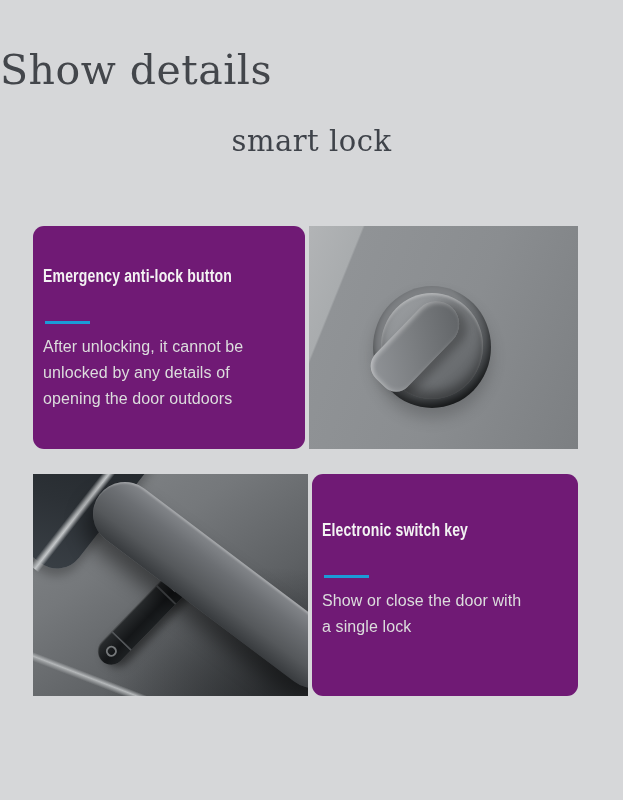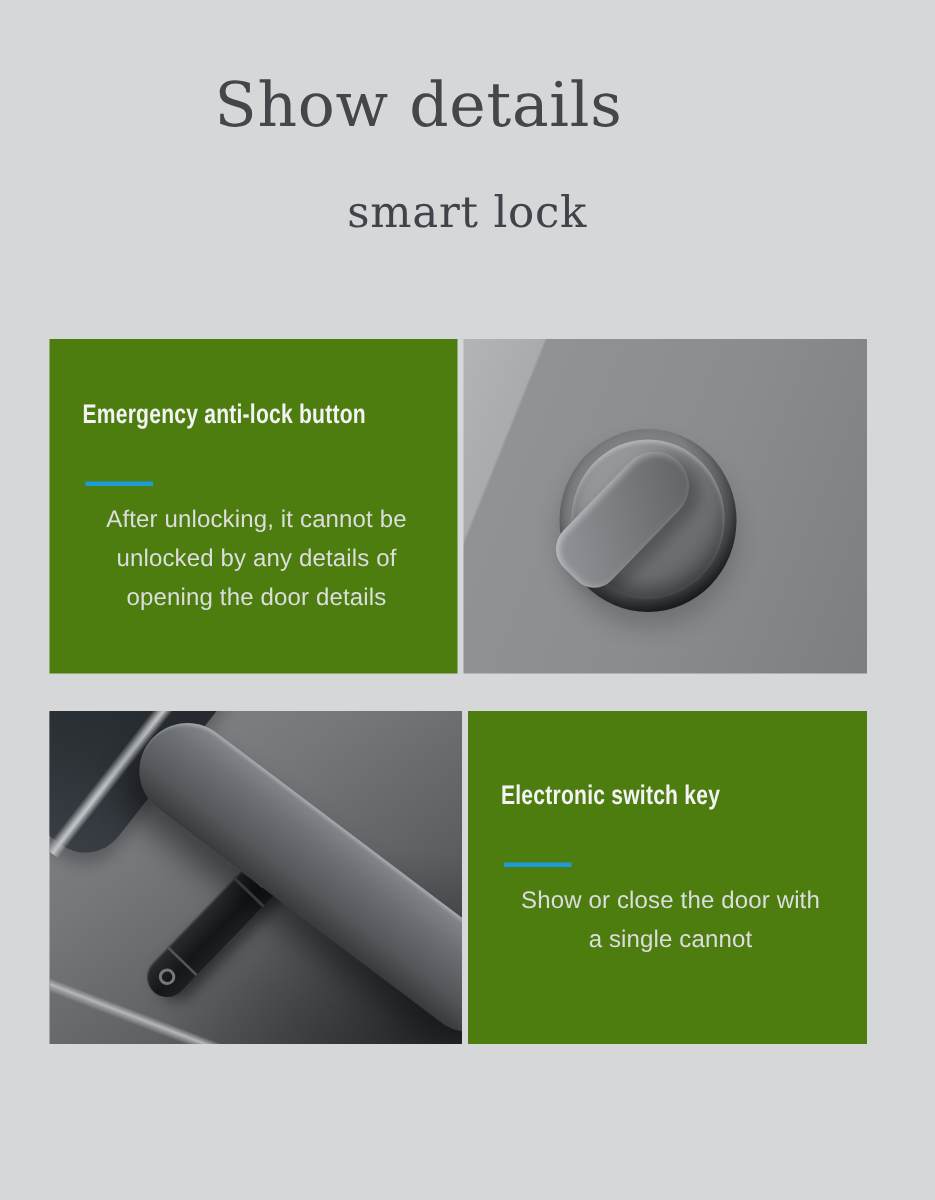--- a/index.html
+++ b/index.html
@@ -4,62 +4,63 @@
 <style>
   html,body{margin:0;padding:0;}
   body{
     width:623px;height:800px;
     background:#d6d7d9;
     font-family:"Liberation Sans",sans-serif;
     position:relative;overflow:hidden;
   }
   .page-title{
     position:absolute;top:49px;left:0;width:558px;
-    text-align:center;margin:0;
+    text-align:left;margin:0;
     font-family:"DejaVu Serif","Liberation Serif",serif;
     font-weight:500;font-size:41px;line-height:1.05;
     color:#43464b;letter-spacing:0.5px;
   }
   .page-subtitle{
     position:absolute;top:126px;left:0;width:623px;
     text-align:center;margin:0;
     font-family:"DejaVu Serif","Liberation Serif",serif;
     font-weight:400;font-size:29px;line-height:1.1;
     color:#3f434a;letter-spacing:0.5px;
   }
   .row{position:absolute;left:33px;width:545px;display:flex;gap:4px;}
   .row1{top:226px;height:223px;}
   .row2{top:474px;height:222px;}
 
   .panel{
-    background:#4d7c0f;
+    background:#701a75;
     box-sizing:border-box;
-    padding:40px 18px 0 22px;
+    padding:40px 18px 0 10px;
     height:100%;
+    border-radius:11px;
   }
   .row1 .panel{width:272px;}
   .row2 .panel{width:266px;padding-top:46px;}
   .panel-heading{
     margin:0;height:22px;
     font-size:18px;font-weight:700;color:#f3f3f3;
     white-space:nowrap;
     display:inline-block;
     transform:scaleX(0.78);transform-origin:0 60%;
     letter-spacing:0.2px;
   }
   .accent-line{
     width:45px;height:3px;background:#1b9bd8;
     margin:33px 0 0 2px;border:none;
   }
   .panel-body{
     margin:10px 0 0;
     font-size:16px;line-height:26px;
     color:#dcdddd;letter-spacing:0.1px;
   }
-  .panel-body span{display:block;text-align:center;}
+  .panel-body span{display:block;}
 
   .photo{position:relative;overflow:hidden;height:100%;}
   .row1 .photo{width:269px;}
   .row2 .photo{width:275px;}
 
   
   .photo-knob{
     background:linear-gradient(112deg,#b2b4b6 0%,#a9acae 15%,#909396 15.6%,#8a8d90 55%,#7c7f82 100%);
   }
   .recess{
@@ -139,21 +140,21 @@
   <h1 class="page-title">Show details</h1>
   <h2 class="page-subtitle">smart lock</h2>
 
   <section class="row row1">
     <div class="panel">
       <h3 class="panel-heading">Emergency anti-lock button</h3>
       <div class="accent-line"></div>
       <p class="panel-body">
         <span>After unlocking, it cannot be</span>
         <span>unlocked by any details of</span>
-        <span>opening the door details</span>
+        <span>opening the door outdoors</span>
       </p>
     </div>
     <div class="photo photo-knob">
       <div class="recess"></div>
       <div class="knob"></div>
       <div class="grip"></div>
     </div>
   </section>
 
   <section class="row row2">
@@ -172,18 +173,18 @@
           <div class="tri-r"></div>
         </div>
       </div>
       <div class="door-handle"></div>
     </div>
     <div class="panel">
       <h3 class="panel-heading">Electronic switch key</h3>
       <div class="accent-line"></div>
       <p class="panel-body">
         <span>Show or close the door with</span>
-        <span>a single cannot</span>
+        <span>a single lock</span>
       </p>
     </div>
   </section>
 
 </div>
 
 </body></html>

